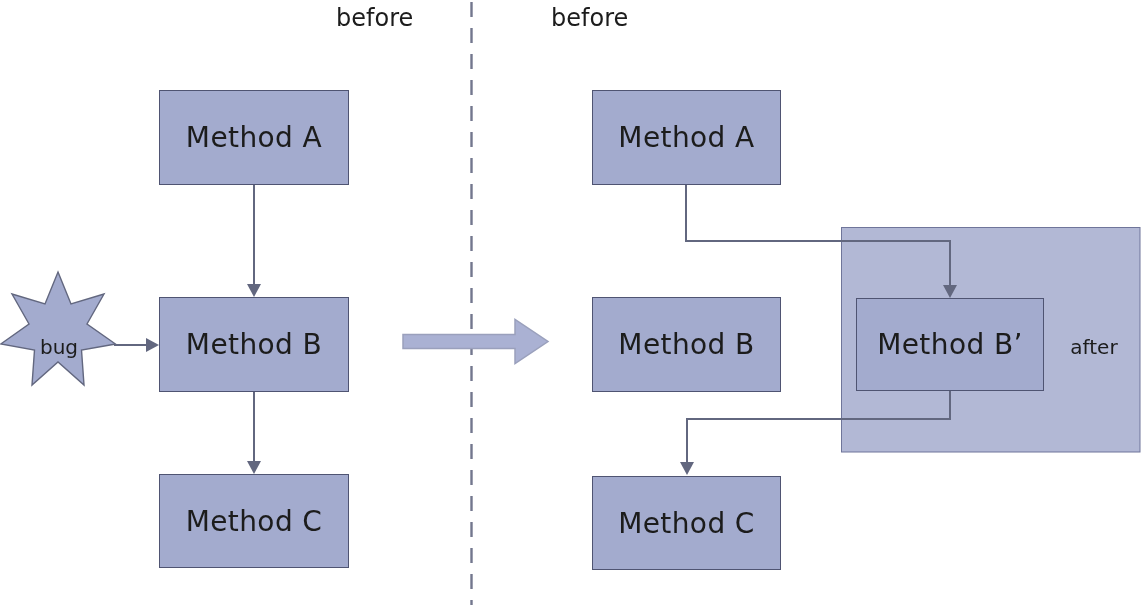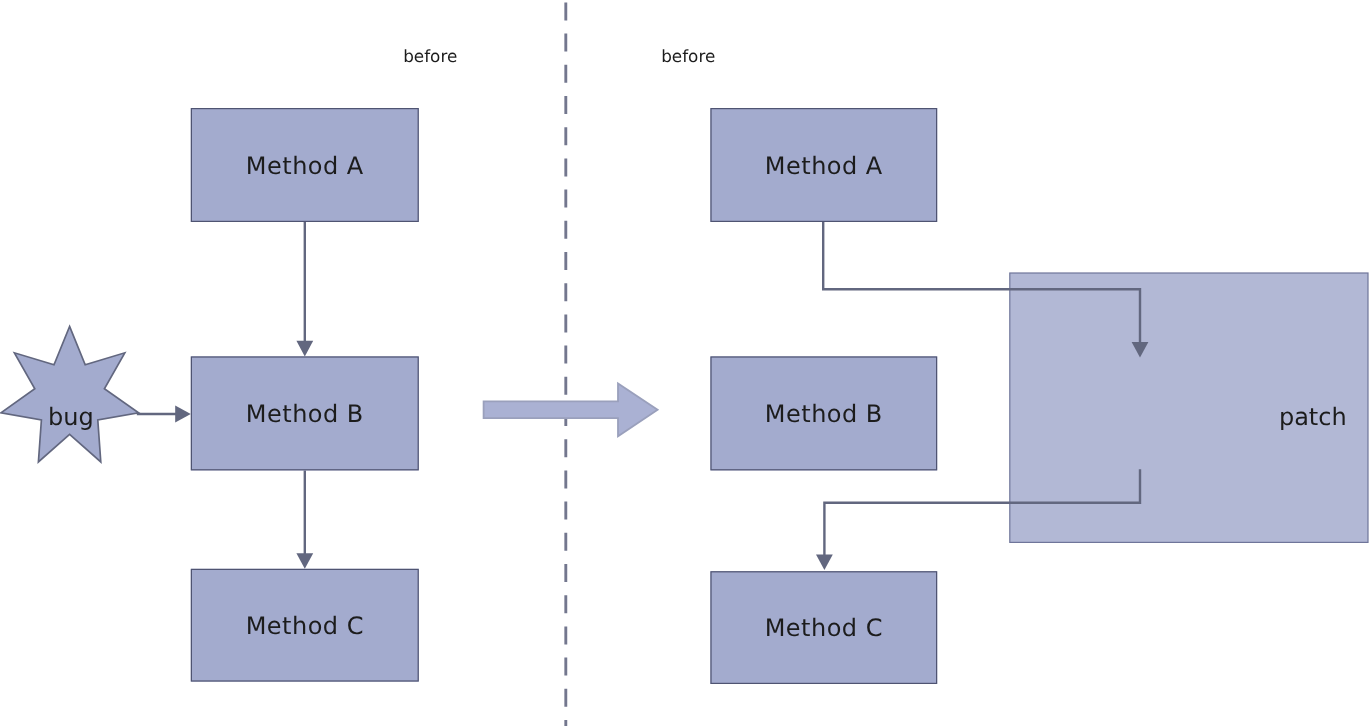--- a/index.html
+++ b/index.html
@@ -19,31 +19,30 @@
     z-index: 1;
   }
   .method-box {
     position: absolute;
     box-sizing: border-box;
     background: #a3abce;
     border: 1px solid #4f5472;
     display: flex;
     align-items: center;
     justify-content: center;
-    font-size: 20px;
+    font-size: 28px;
     letter-spacing: 0.4px;
     z-index: 2;
   }
   .section-label {
     position: absolute;
     top: 4px;
-    font-size: 14px;
+    font-size: 24px;
     z-index: 3;
     white-space: nowrap;
-    margin-top: 36px;
   }
   .float-label {
     position: absolute;
     font-size: 20px;
     z-index: 3;
     text-align: center;
     white-space: nowrap;
   }
   #label-before { left: 336px; }
   #label-after  { left: 551px; }
@@ -115,17 +114,20 @@
 
   <div id="box-after-a" class="method-box">
     <span>Method A</span>
   </div>
   <div id="box-after-b" class="method-box">
     <span>Method B</span>
   </div>
   <div id="box-after-c" class="method-box">
     <span>Method C</span>
   </div>
+  <div id="box-after-bp" class="method-box">
+    <span>Method B’</span>
+  </div>
 
   <div id="label-bug" class="float-label">bug</div>
-  <div id="label-patch" class="float-label">patch</div>
+  <div id="label-patch" class="float-label">after</div>
 
 </div>
 
 </body></html>

